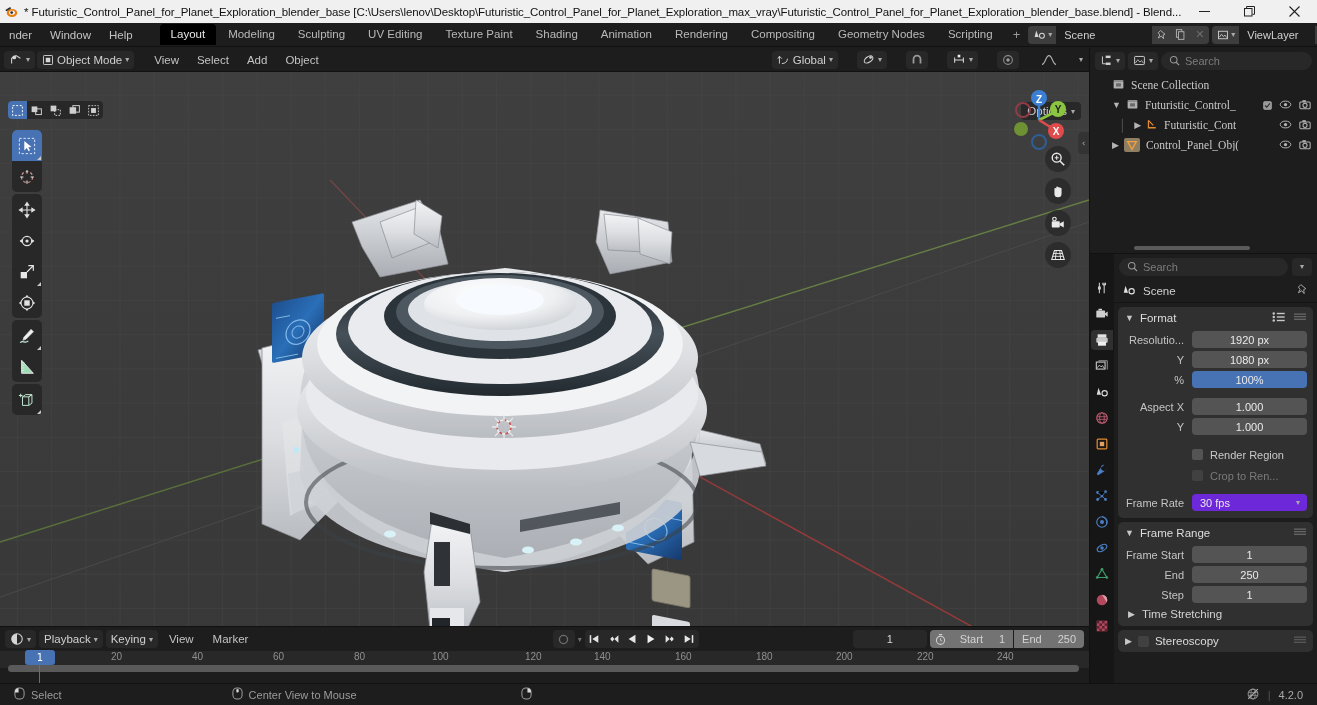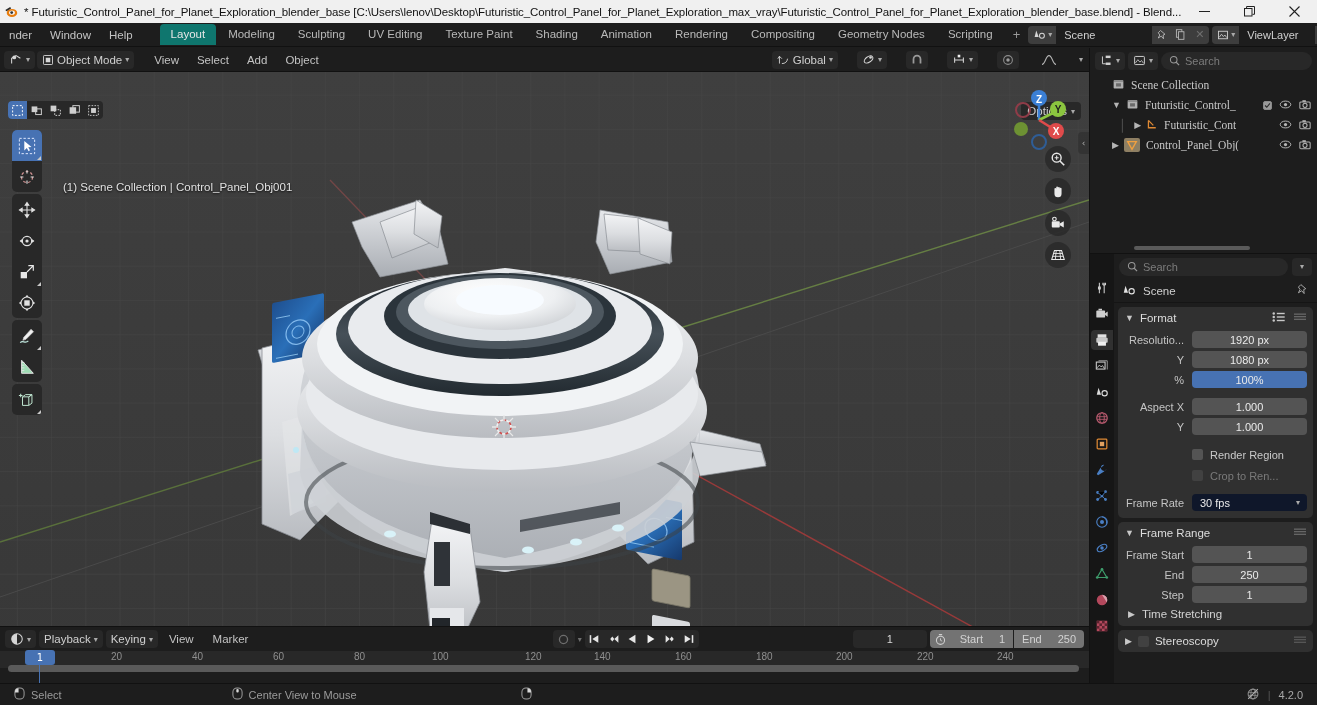--- a/index.html
+++ b/index.html
@@ -48,21 +48,21 @@
   }
   .menu-item {
     padding: 2px 9px; height: 20px; line-height: 16px;
     border-radius: 3px; white-space: nowrap;
   }
   .ws-tabs { display: flex; align-items: center; margin-left: 18px; gap: 1px; }
   .ws-tab {
     padding: 4px 11px 5px; font-size: 11.5px; color: #b9b9b9;
     border-radius: 4px 4px 0 0; white-space: nowrap;
   }
-  .ws-tab.active { background: #0f766e; color: #e6e6e6; }
+  .ws-tab.active { background: #000000; color: #e6e6e6; }
   .ws-plus { padding: 3px 8px; color: #9a9a9a; font-size: 13px; }
   .topbar-right {
     margin-left: auto; display: flex; align-items: center;
     gap: 3px; padding-right: 4px;
   }
   .id-block {
     display: flex; align-items: center;
     background: #282828; border-radius: 4px; height: 18px;
     overflow: hidden;
   }
@@ -261,21 +261,21 @@
     width: 74px; text-align:right; padding-right:8px;
     font-family:"Liberation Sans",sans-serif;font-size:11px;color:#c4c4c4;
     white-space:nowrap; overflow:hidden;
   }
   .pval {
     flex:1; height:17px; background:#545454; border-radius:4px;
     display:flex;align-items:center;justify-content:center;
     font-family:"Liberation Sans",sans-serif;font-size:11px;color:#eaeaea;
   }
   .pval.blue { background:#4772b3; }
-  .pval.dropdown { background:#0f172a; justify-content:flex-start; padding:0 8px; position:relative;}
+  .pval.dropdown { background:#6d28d9; justify-content:flex-start; padding:0 8px; position:relative;}
   .pval.dropdown .dc { position:absolute; right:7px; font-size:8px;color:#aaa;}
   .pcheck { display:flex;align-items:center;gap:7px; height:19px; margin-top:2px; padding-left:74px;}
   .cbox { width:11px;height:11px;background:#545454;border-radius:2px; }
   .cbox.dim { background:#414141; }
   .ctext { font-family:"Liberation Sans",sans-serif;font-size:11px;color:#c9c9c9;}
   .ctext.dim { color:#7a7a7a; }
   .sub-panel { display:flex;align-items:center;gap:7px;padding: 4px 0 0 10px;
     font-family:"Liberation Sans",sans-serif;font-size:11.5px;color:#d2d2d2;}
   .panel.collapsed { padding-bottom:0; }
   .gap { height:7px; }
@@ -587,21 +587,20 @@
 
         <g transform="translate(504,355)">
           <circle r="7" fill="none" stroke="#d14d4d" stroke-width="1.6" stroke-dasharray="3.2 3.2"></circle>
           <circle r="7" fill="none" stroke="#f2f2f2" stroke-width="1.6" stroke-dasharray="3.2 3.2" stroke-dashoffset="3.2"></circle>
           <path d="M0 -12 V-6 M0 6 V12 M-12 0 H-6 M6 0 H12" stroke="#e8e8e8" stroke-width="1.3"></path>
           <path d="M-9 -9 L-5 -5 M9 -9 L5 -5 M-9 9 L-5 5 M9 9 L5 5" stroke="#e8e8e8" stroke-width="1.1"></path>
         </g>
       </svg>
 
       <div class="overlay-text">
-        <div>(1) Scene Collection | Control_Panel_Obj001</div>
       </div>
 
       <div class="select-modes">
         <div class="sm-btn on">
           <svg width="13" height="13" viewBox="0 0 16 16">
               <rect x="2" y="2" width="12" height="12" fill="none" stroke="#fff" stroke-width="1.2" stroke-dasharray="2.4 2"></rect>
             </svg>
         </div>
         <div class="sm-btn">
           <svg width="13" height="13" viewBox="0 0 16 16">

